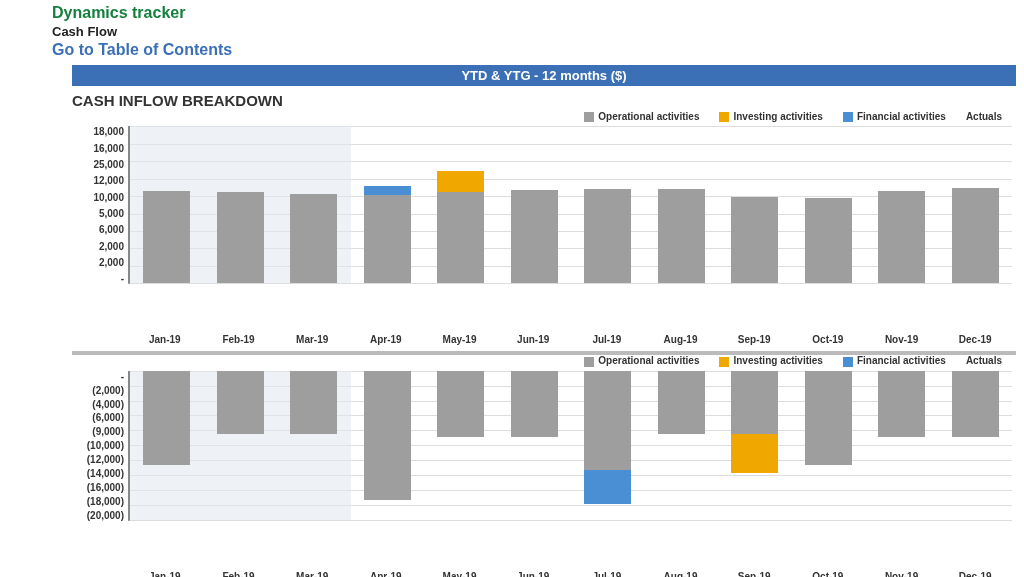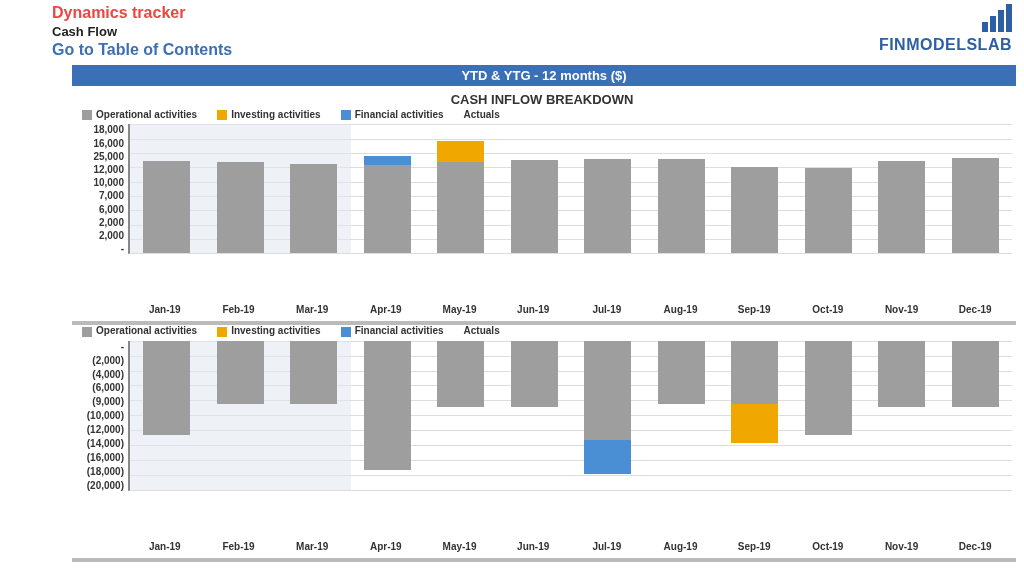--- a/index.html
+++ b/index.html
@@ -7,31 +7,31 @@
     margin: 0;
     padding: 4px 8px 0 8px;
     font-family: Arial, Helvetica, sans-serif;
     font-size: 11px;
     color: #333;
     width: 1024px;
     background: #fff;
   }
   .header-row { display:flex; justify-content:space-between; align-items:flex-start; }
   .hdr-left { padding-left: 44px; }
-  .app-title { color:#ef4444; font-weight:bold; font-size:16px; }
+  .app-title { color:#15803d; font-weight:bold; font-size:16px; }
   .sub-title { font-weight:bold; font-size:13px; color:#222; margin-top:2px; }
   .toc-link { color:#3b6fb6; font-weight:bold; font-size:16px; margin-top:2px; display:inline-block; cursor:pointer; }
   .logo { text-align:right; padding-right:4px; }
   .logo-bars { display:inline-flex; align-items:flex-end; gap:2px; height:28px; }
   .logo-bars span { width:6px; background:#2d5fa6; display:inline-block; }
   .logo-txt { color:#2d5fa6; font-weight:900; font-size:16px; letter-spacing:0.5px; margin-top:2px; }
   .band { background:#3b6fb6; color:#fff; font-weight:bold; text-align:center; padding:3px 0; margin:6px 0 4px 64px; font-size:13px; }
   .chart-block { margin-left:64px; margin-right:4px; }
-  .chart-title { text-align:center; font-weight:bold; font-size:13px; margin:6px 0 2px 0; }
-  .legend { text-align:left; font-size:10px; font-weight:bold; margin-bottom:4px; }
+  .chart-title { font-weight:bold; font-size:15px; margin:6px 0 2px 0; }
+  .legend { text-align:right; font-size:10px; font-weight:bold; margin-bottom:4px; }
   .legend span { margin:0 10px; }
   .sw { display:inline-block; width:10px; height:10px; vertical-align:middle; margin-right:4px; }
   .sw-op { background:#9e9e9e; }
   .sw-inv { background:#f0a800; }
   .sw-fin { background:#4a8fd4; }
   .plot-wrap { display:flex; }
   .yaxis { width:56px; display:flex; flex-direction:column; justify-content:space-between; align-items:flex-end; padding-right:4px; font-size:10px; font-weight:bold; }
   .plot { position:relative; flex:1; border-left:2px solid #888; border-bottom:1px solid #bbb; }
   .actual-zone { position:absolute; left:0; top:0; bottom:0; background:#e0e8f0; opacity:.55; }
   .grid-h { position:absolute; left:0; right:0; border-top:1px solid #ddd; }
@@ -48,45 +48,36 @@
 </style>
 </head>
 <body>
 
 <div class="header-row">
   <div class="hdr-left">
     <div class="app-title">Dynamics tracker</div>
     <div class="sub-title">Cash Flow</div>
     <a class="toc-link">Go to Table of Contents</a>
   </div>
-  <div class="logo">
-    <div class="logo-bars">
-      <span style="height:10px"></span>
-        <span style="height:16px"></span>
-        <span style="height:22px"></span>
-        <span style="height:28px"></span>
-    </div>
-    <div class="logo-txt">FINMODELSLAB</div>
-  </div>
 </div>
 
 <div class="band">YTD &amp; YTG - 12 months ($)</div>
 
 <div id="charts">
     <div class="chart-block">
       <div class="chart-title">CASH INFLOW BREAKDOWN</div>
       <div class="legend"><span><i class="sw sw-op"></i>Operational activities</span><span><i class="sw sw-inv"></i>Investing activities</span><span><i class="sw sw-fin"></i>Financial activities</span><span>Actuals</span></div>
-      <div class="plot-wrap" style="height: 130px;">
+      <div class="plot-wrap" style="height: 158px;">
         <div class="yaxis">
           <div>18,000</div>
           <div>16,000</div>
           <div>25,000</div>
           <div>12,000</div>
           <div>10,000</div>
-          <div>7,000</div>
+          <div>5,000</div>
           <div>6,000</div>
           <div>2,000</div>
           <div>2,000</div>
           <div>-</div>
         </div>
         <div class="plot">
           <div class="grid-h" style="top: 0%;"></div>
           <div class="grid-h" style="top: 11.1111%;"></div>
           <div class="grid-h" style="top: 22.2222%;"></div>
           <div class="grid-h" style="top: 33.3333%;"></div>

